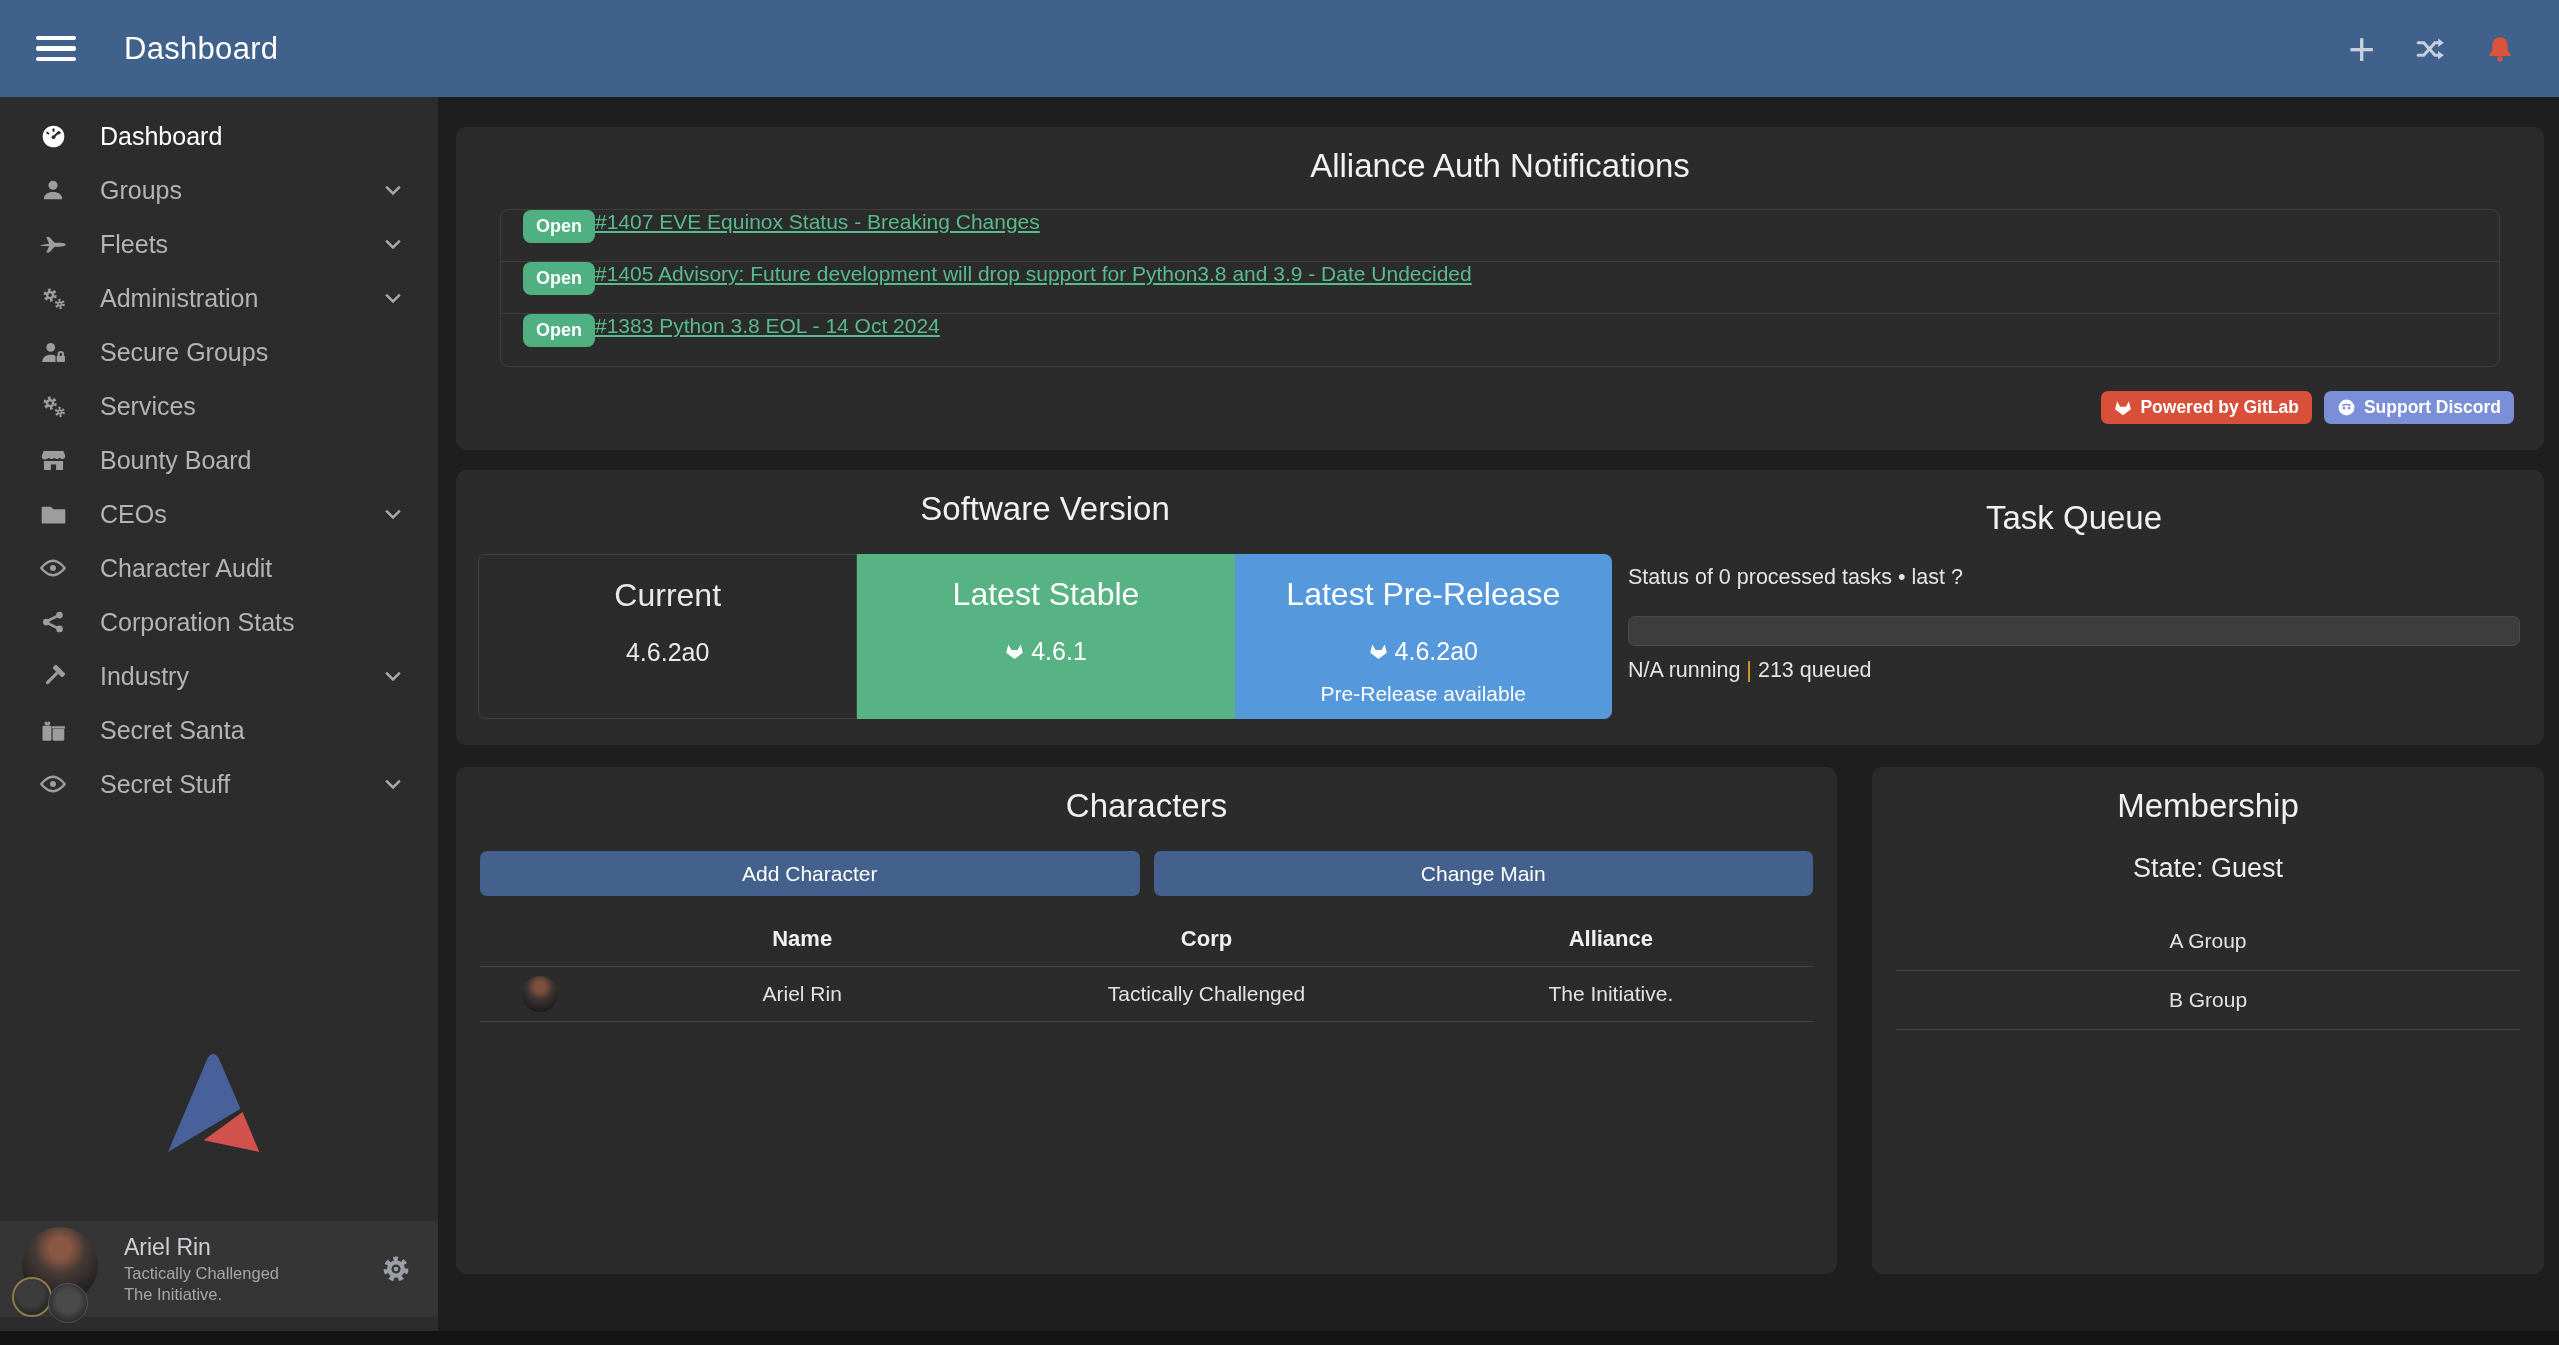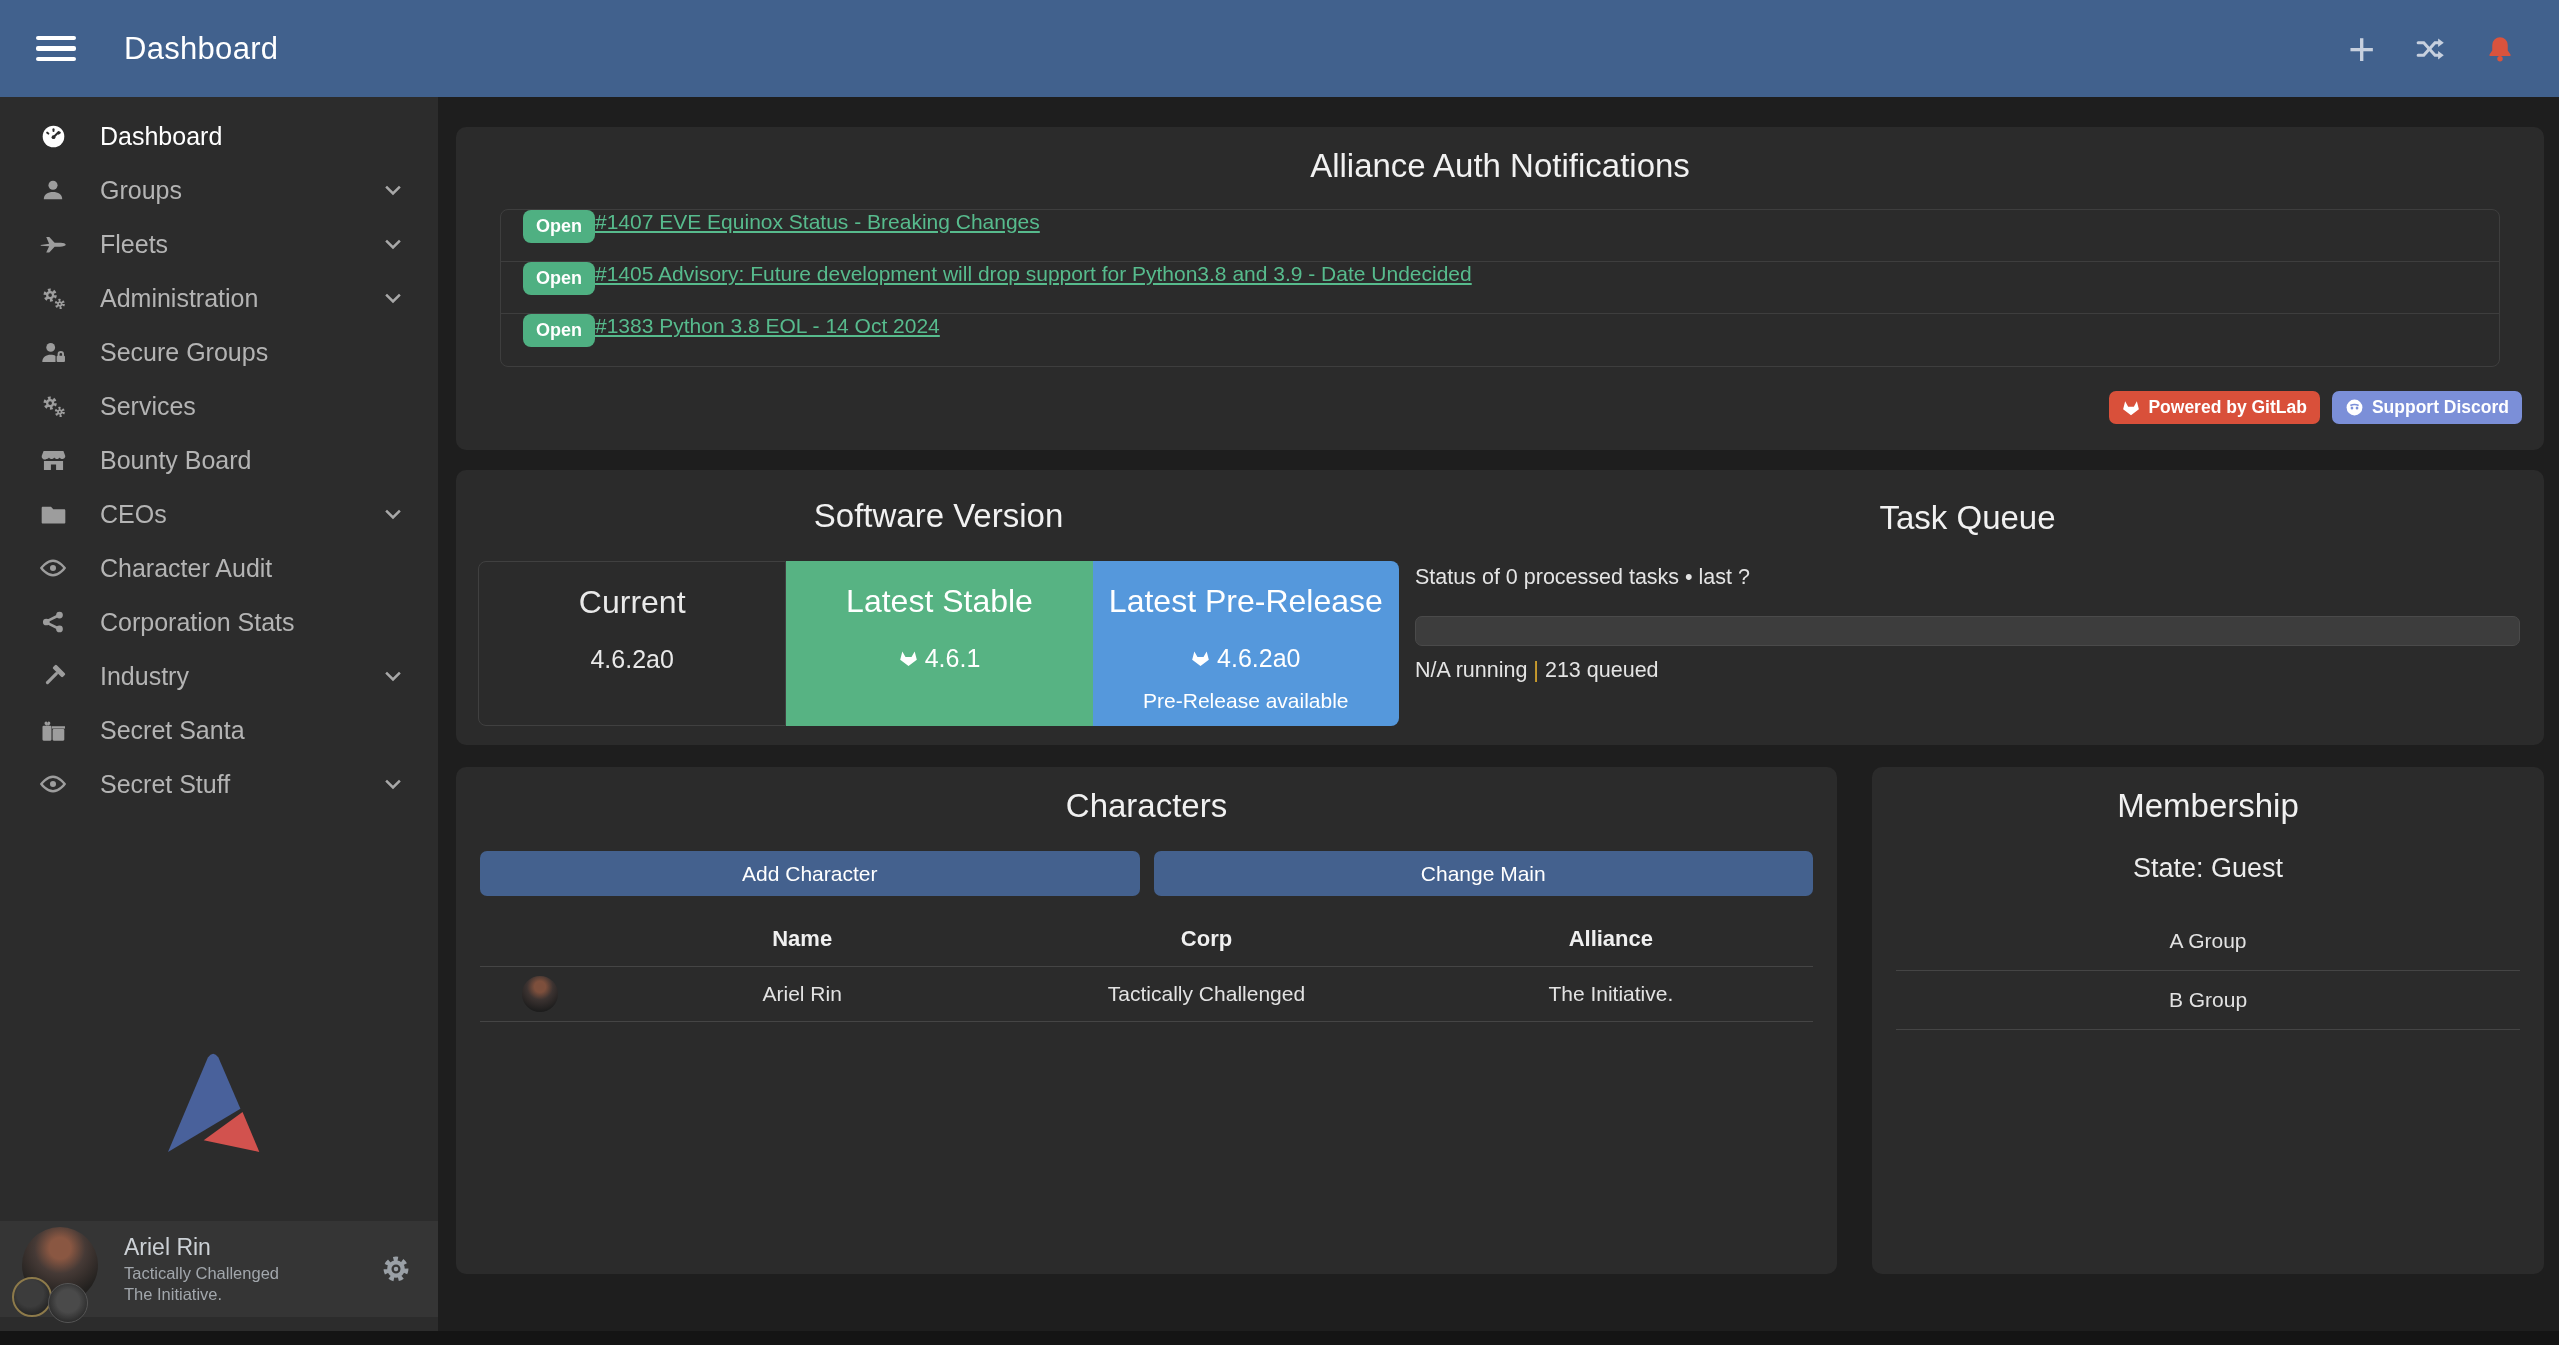--- a/index.html
+++ b/index.html
@@ -59,27 +59,27 @@
   
   .panel-notif { height:323px; padding:20px 44px 0 44px; margin-bottom:20px; position:relative; }
   .notif-list { margin-top:24px; border:1px solid #3e3e3e; border-radius:8px; }
   .notif-row { display:flex; align-items:flex-start; height:52px; padding:0 22px; border-bottom:1px solid #3e3e3e; }
   .notif-row:last-child { border-bottom:none; }
   .badge-open {
     background:#4fb082; color:#fff; font-size:18px; font-weight:bold;
     padding:6px 13px; border-radius:8px; flex:none;
   }
   .notif-link { color:#57bb8d; font-size:21px; text-decoration:underline; cursor:pointer; }
-  .notif-badges { position:absolute; right:22px; bottom:26px; display:flex; gap:12px; }
+  .notif-badges { position:absolute; right:30px; bottom:26px; display:flex; gap:12px; }
   .mini-badge { display:flex; align-items:center; gap:8px; color:#fff; font-size:17.5px; font-weight:bold; padding:6px 13px; border-radius:7px; cursor:pointer; }
   .mini-badge.gitlab { background:#d9503a; }
   .mini-badge.discord { background:#7b8fd8; }
   
   .panel-split { height:275px; margin-bottom:22px; display:flex; padding:20px 24px 0 22px; }
-  .split-left { width:921px; flex:none;margin-top:7px; }
+  .split-left { width:1134px; flex:none; }
   .split-right { flex:1; padding-left:16px;margin-top:9px; }
   .ver-group { display:flex; margin-top:26px; height:165px; }
   .ver-box { flex:1; text-align:center; padding-top:22px; color:#e9e9e9; }
   .ver-box .ver-label { font-size:32px; font-weight:500; }
   .ver-box .ver-num { font-size:25px; margin-top:24px; display:flex; align-items:center; justify-content:center; gap:7px; }
   .ver-box .ver-note { font-size:21px; margin-top:16px; }
   .ver-plain { border:1px solid #404040; border-radius:8px 0 0 8px; }
   .ver-green { background:#57b383; color:#fff; }
   .ver-blue  { background:#5598dc; color:#fff; border-radius:0 8px 8px 0; }
   .tq-status { font-size:21.5px; color:#e4e4e4; margin-top:28px; }

